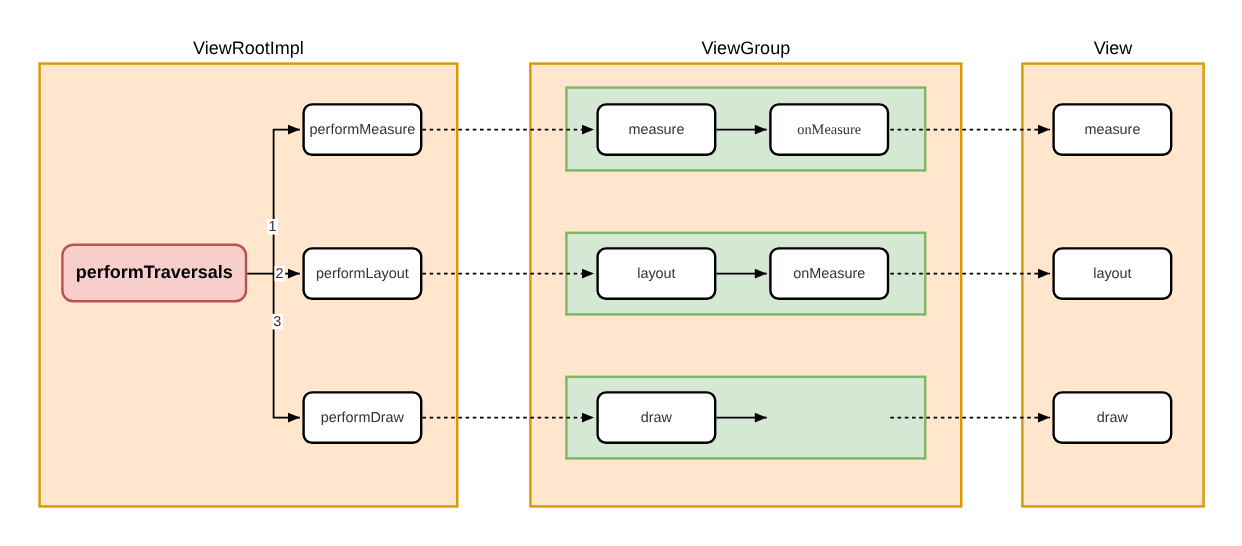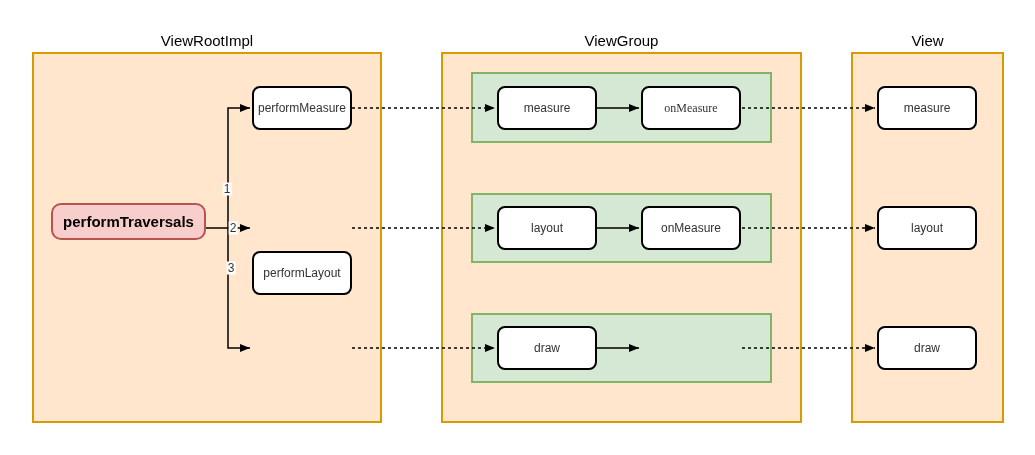--- a/index.html
+++ b/index.html
@@ -19,21 +19,21 @@
     position:absolute; background:#D5E8D4; border:2px solid #82B366;
     box-sizing:border-box; z-index:2;
   }
   .node {
     position:absolute; width:100px; height:44px; background:#FFFFFF;
     border:2px solid #000000; border-radius:8px; box-sizing:border-box;
     display:flex; align-items:center; justify-content:center;
     font-size:12px; color:#333333; z-index:3; white-space:nowrap;
   }
   .node-root {
-    position:absolute; width:155px; height:37px; background:#F8CECC;
+    position:absolute; width:155px; height:49px; background:#F8CECC;
     border:2px solid #B85450; border-radius:10px; box-sizing:border-box;
     display:flex; align-items:center; justify-content:center;
     font-size:15px; font-weight:bold; color:#000000; z-index:3; white-space:nowrap;
   }
   #edges {
     position:absolute; left:0; top:0; width:1035px; height:455px;
     z-index:4; pointer-events:none;
   }
   .edge-label {
     position:absolute; transform:translate(-50%,-50%); font-size:12px;
@@ -53,21 +53,22 @@
   <div class="container" style="left:32px;top:52px;width:350px;height:371px;"></div>
   <div class="container" style="left:441px;top:52px;width:361px;height:371px;"></div>
   <div class="container" style="left:851px;top:52px;width:153px;height:371px;"></div>
 
   <div class="group" style="left:471px;top:72px;width:301px;height:71px;"></div>
   <div class="group" style="left:471px;top:193px;width:301px;height:70px;"></div>
   <div class="group" style="left:471px;top:313px;width:301px;height:70px;"></div>
 
   <div class="node-root" style="left:51px;top:203px;">performTraversals</div>
   <div class="node" style="left:252px;top:86px;">performMeasure</div>
-  <div class="node" style="left:252px;top:206px;margin-top:45px;">performLayout</div>
+  <div class="node" style="left:252px;top:206px;">performLayout</div>
+  <div class="node" style="left:252px;top:326px;">performDraw</div>
 
   <div class="node" style="left:497px;top:86px;">measure</div>
   <div class="node" style="left:641px;top:86px;font-family:Liberation Serif, serif;">onMeasure</div>
   <div class="node" style="left:497px;top:206px;">layout</div>
   <div class="node" style="left:641px;top:206px;">onMeasure</div>
   <div class="node" style="left:497px;top:326px;">draw</div>
 
   <div class="node" style="left:877px;top:86px;">measure</div>
   <div class="node" style="left:877px;top:206px;">layout</div>
   <div class="node" style="left:877px;top:326px;">draw</div>

